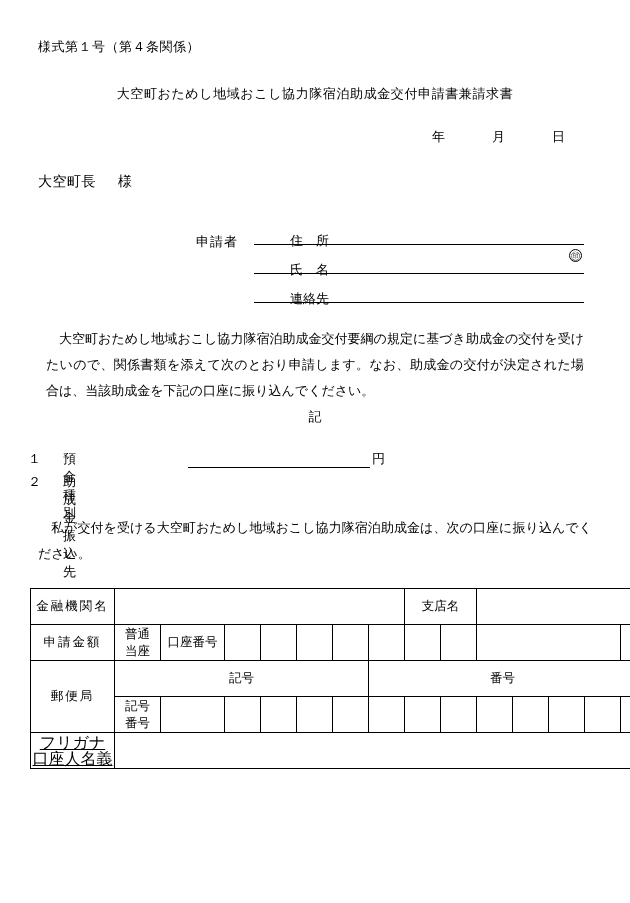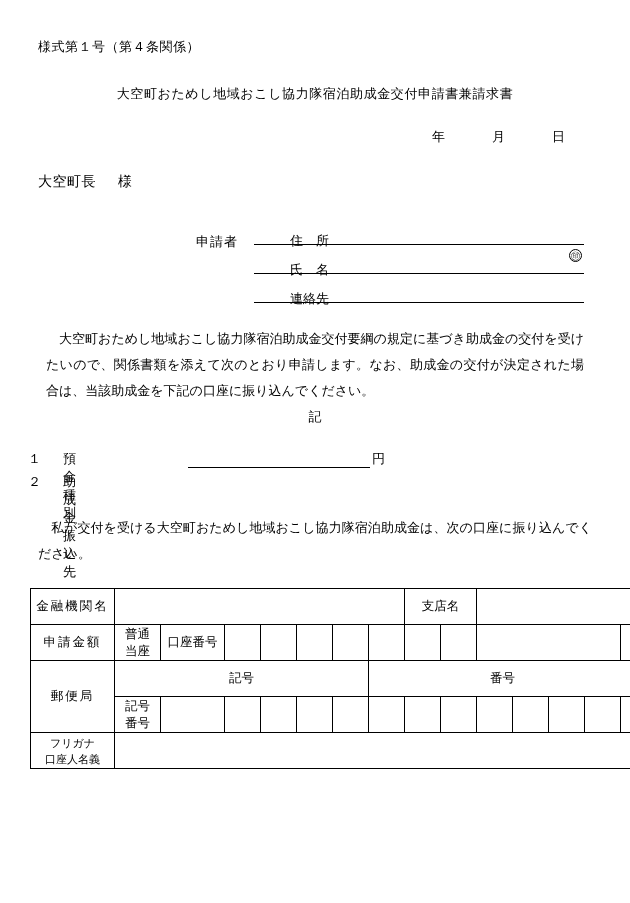--- a/index.html
+++ b/index.html
@@ -188,21 +188,21 @@
     font-size: 12.5px;
   }
   table.bank td {
     border: 1px solid #000;
     height: 35px;
     text-align: center;
     vertical-align: middle;
     padding: 0;
   }
   .lbl-cell { letter-spacing: 2px; }
-  .lbl-small { font-size: 11px; line-height: 16px; }
+  .lbl-small { font-size: 16px; line-height: 16px; text-decoration: underline; }
   .tall { height: 46px; }
   .v2 { line-height: 17px; }
   .nm-row td { height: 32px; }
 </style>
 </head>
 <body>
 
 <div class="page">
 
   <div class="form-no">様式第１号（第４条関係）</div>

